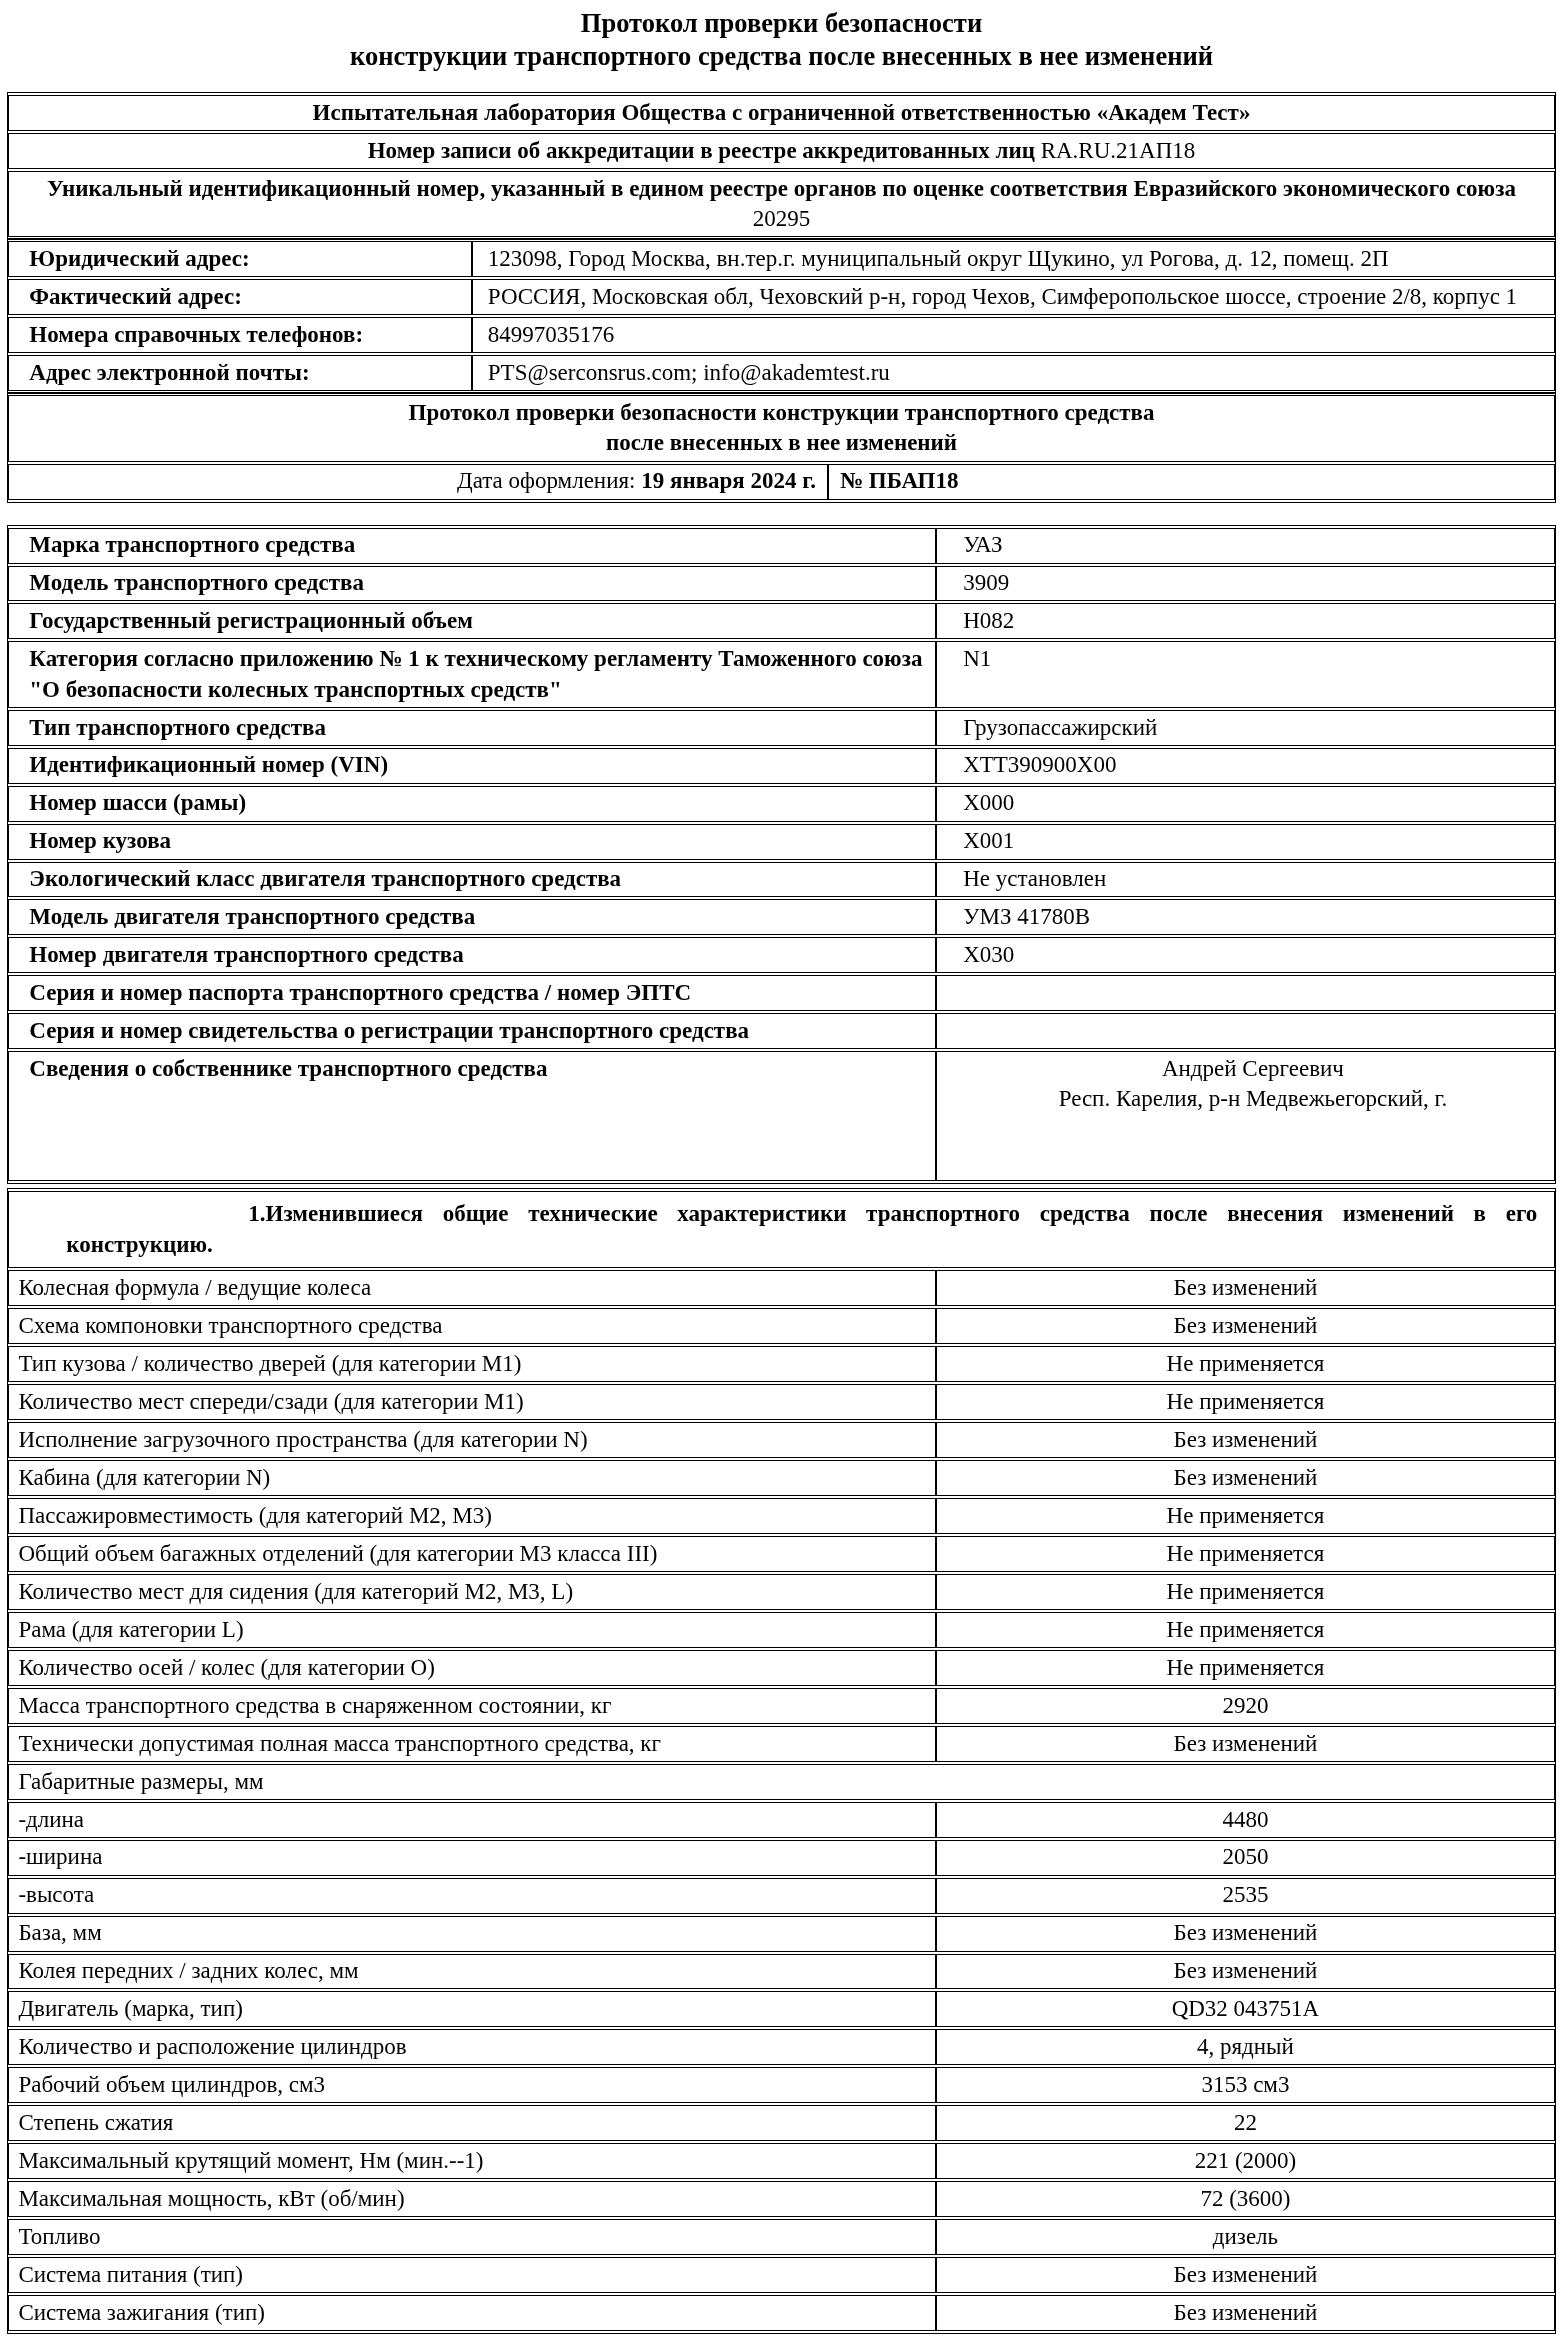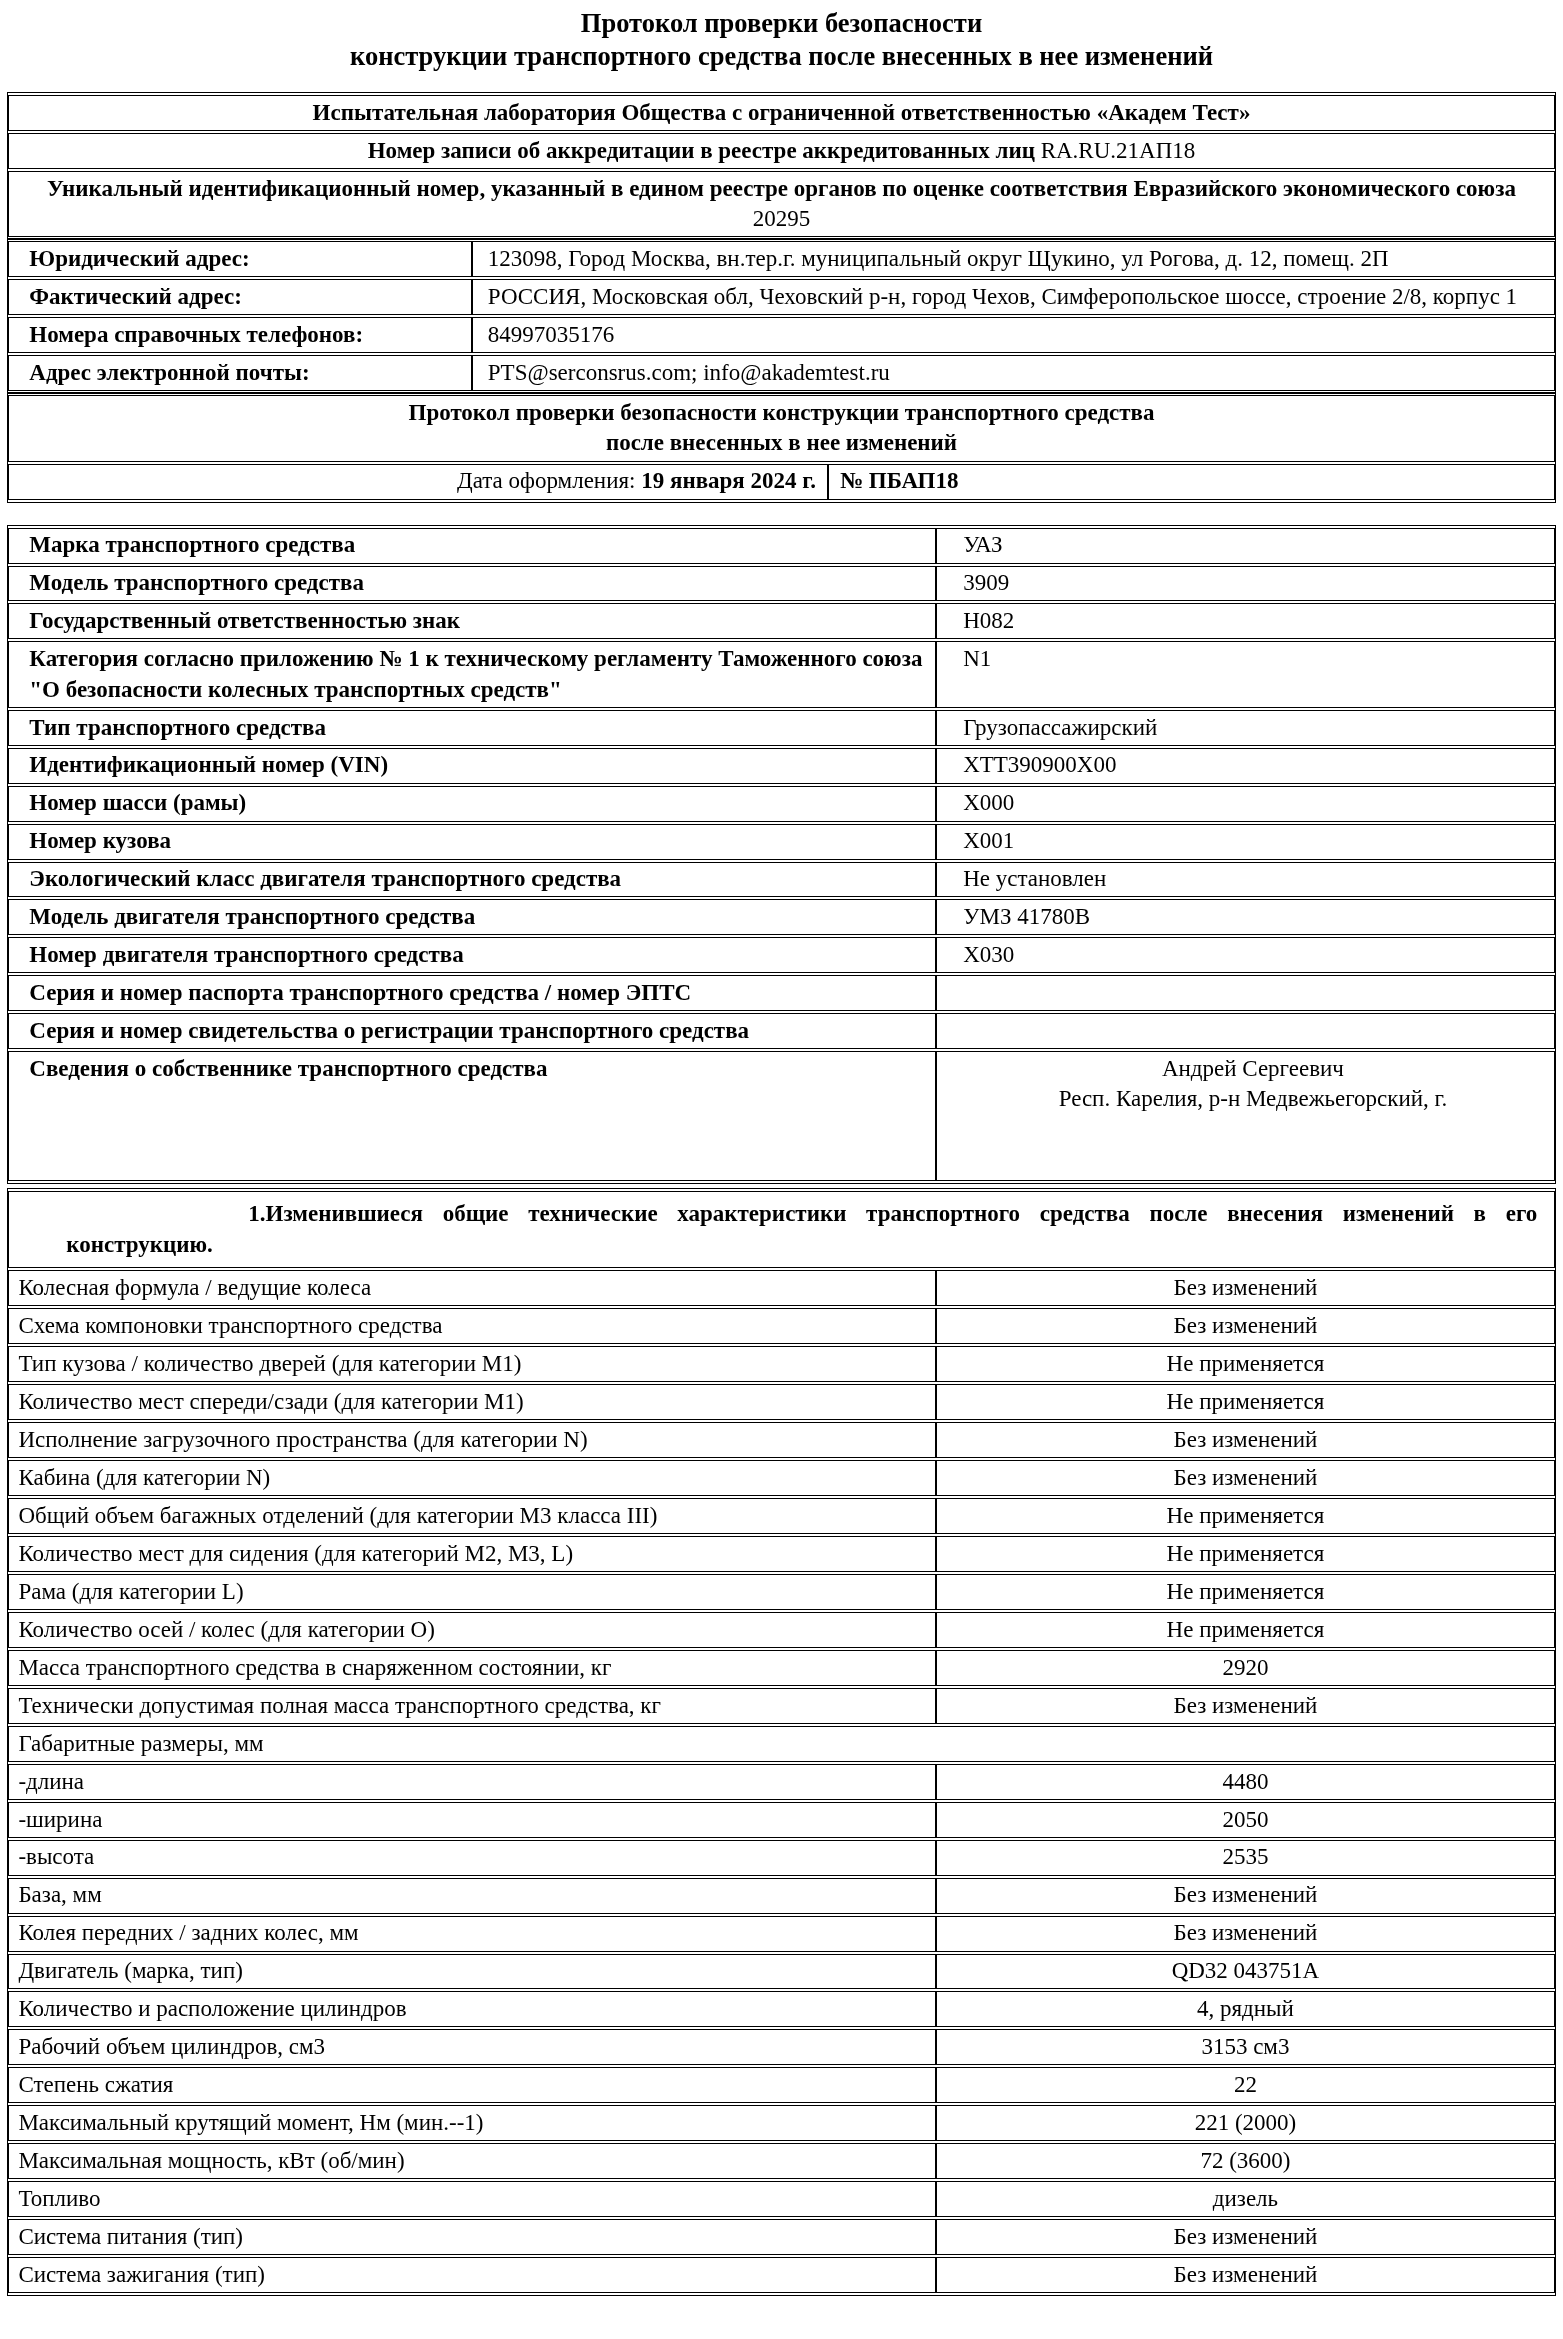--- a/index.html
+++ b/index.html
@@ -140,21 +140,21 @@
     <tbody id="vehicle-rows">
         <tr>
           <td class="lbl">Марка транспортного средства</td>
           <td class="val">УАЗ</td>
         </tr>
         <tr>
           <td class="lbl">Модель транспортного средства</td>
           <td class="val">3909</td>
         </tr>
         <tr>
-          <td class="lbl">Государственный ответственностью знак</td>
+          <td class="lbl">Государственный регистрационный объем</td>
           <td class="val">Н082</td>
         </tr>
         <tr>
           <td class="lbl">Категория согласно приложению № 1 к техническому регламенту Таможенного союза "О безопасности колесных транспортных средств"</td>
           <td class="val">N1</td>
         </tr>
         <tr>
           <td class="lbl">Тип транспортного средства</td>
           <td class="val">Грузопассажирский</td>
         </tr>
@@ -231,20 +231,24 @@
         </tr>
         <tr>
           <td class="lbl">Исполнение загрузочного пространства (для категории N)</td>
           <td class="val">Без изменений</td>
         </tr>
         <tr>
           <td class="lbl">Кабина (для категории N)</td>
           <td class="val">Без изменений</td>
         </tr>
         <tr>
+          <td class="lbl">Пассажировместимость (для категорий M2, M3)</td>
+          <td class="val">Не применяется</td>
+        </tr>
+        <tr>
           <td class="lbl">Общий объем багажных отделений (для категории M3 класса III)</td>
           <td class="val">Не применяется</td>
         </tr>
         <tr>
           <td class="lbl">Количество мест для сидения (для категорий M2, M3, L)</td>
           <td class="val">Не применяется</td>
         </tr>
         <tr>
           <td class="lbl">Рама (для категории L)</td>
           <td class="val">Не применяется</td>

